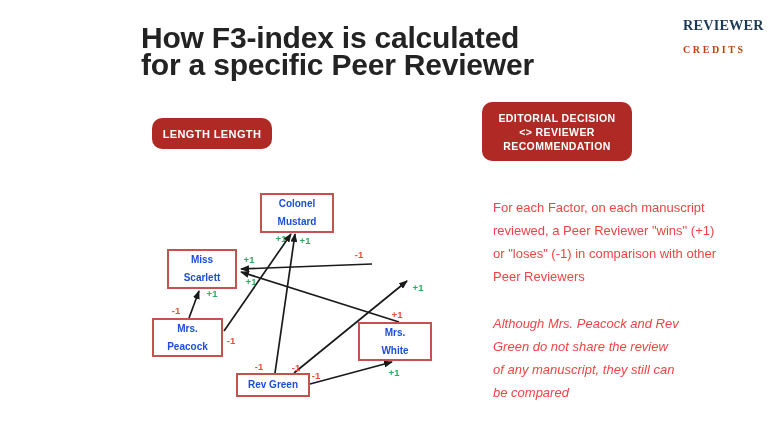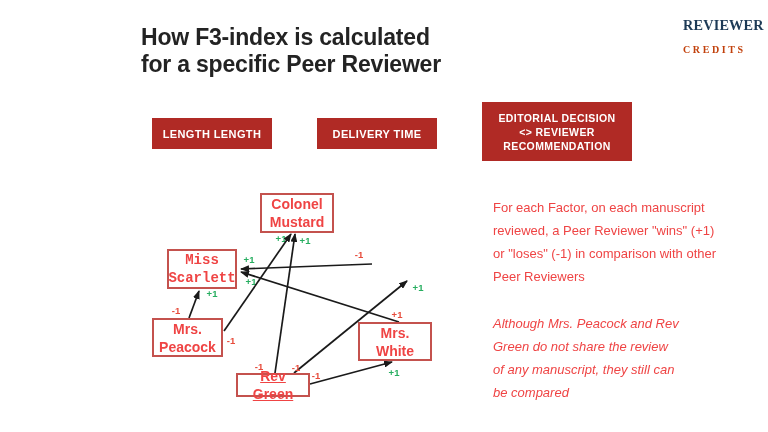--- a/index.html
+++ b/index.html
@@ -2,38 +2,38 @@
 <html><head>
 <meta charset="utf-8">
 <style>
   html,body{margin:0;padding:0;background:#e9e9e9;}
   .canvas{
     position:relative;width:768px;height:432px;background:#ffffff;
     font-family:"Liberation Sans",sans-serif;overflow:hidden;
   }
   .title{
     position:absolute;left:141px;top:24px;
-    font-size:23px;line-height:27px;font-weight:800;color:#232323;
+    font-size:30px;line-height:27px;font-weight:800;color:#232323;
     letter-spacing:-0.2px;white-space:pre-line;
   }
   .logo{position:absolute;left:683px;top:18px;line-height:1.05;font-family:Liberation Serif, serif;}
   .logo .l1{font-size:15px;font-weight:bold;color:#1d3a56;letter-spacing:0.2px;transform:scaleX(0.95);transform-origin:left;}
   .logo .l2{font-size:10px;font-weight:bold;color:#c2410c;letter-spacing:2.6px;margin-top:11px;}
   .factor{
-    position:absolute;background:#b02a25;color:#ffffff;border-radius:0;
+    position:absolute;background:#b02a25;color:#ffffff;border-radius:10px;
     display:flex;align-items:center;justify-content:center;text-align:center;
     font-weight:bold;letter-spacing:0.4px;white-space:pre-line;
   }
   #factor1{left:152px;top:118px;width:120px;height:31px;font-size:11px;}
   #factor2{left:317px;top:118px;width:120px;height:31px;font-size:11px;}
   #factor3{left:482px;top:102px;width:150px;height:59px;font-size:10.5px;line-height:14px;}
   .node{
     position:absolute;background:#ffffff;border:2px solid #c4524e;
     display:flex;align-items:center;justify-content:center;text-align:center;
-    font-size:14px;line-height:18px;font-weight:600;color:#ef4444;
+    font-size:10px;line-height:18px;font-weight:600;color:#1d4ed8;
     white-space:pre-line;box-sizing:border-box;
   }
   .notes{
     position:absolute;left:493px;top:196px;width:256px;
     font-size:13px;line-height:23px;color:#ef4444;
   }
   .notes p{margin:0;white-space:pre-line;}
   .notes p + p{margin-top:24px;font-style:italic;}
   #edge-layer{position:absolute;left:0;top:0;pointer-events:none;}
 </style>
@@ -44,21 +44,20 @@
 
   <div class="title">How F3-index is calculated
 for a specific Peer Reviewer</div>
 
   <div class="logo">
     <div class="l1">REVIEWER</div>
     <div class="l2">CREDITS</div>
   </div>
 
   <div class="factor" id="factor1">LENGTH LENGTH</div>
-  <div class="factor" id="factor2">DELIVERY TIME</div>
   <div class="factor" id="factor3">EDITORIAL DECISION
 &lt;&gt; REVIEWER
 RECOMMENDATION</div>
 
   <svg width="768" height="432" id="edge-layer">
       <defs>
         <marker id="arrow" markerWidth="9" markerHeight="7" refX="8" refY="3.5" orient="auto" markerUnits="userSpaceOnUse">
           <path d="M0,0 L9,3.5 L0,7 Z" fill="#1a1a1a"></path>
         </marker>
       </defs>
@@ -92,20 +91,20 @@
 or "loses" (-1) in comparison with other
 Peer Reviewers</p>
     <p>Although Mrs. Peacock and Rev
 Green do not share the review
 of any manuscript, they still can
 be compared</p>
   </div>
 
 <div class="node" style="left: 260px; top: 193px; width: 74px; height: 40px; border-color: rgb(196, 82, 78);">Colonel
 Mustard</div>
-    <div class="node" style="left: 167px; top: 249px; width: 70px; height: 40px; border-color: rgb(196, 82, 78); font-family: Liberation Mono, monospace;">Miss
+    <div class="node" style="left: 167px; top: 249px; width: 70px; height: 40px; border-color: rgb(196, 82, 78);">Miss
 Scarlett</div>
     <div class="node" style="left: 152px; top: 318px; width: 71px; height: 39px; border-color: rgb(196, 82, 78);">Mrs.
 Peacock</div>
     <div class="node" style="left: 358px; top: 322px; width: 74px; height: 39px; border-color: rgb(196, 82, 78);">Mrs.
 White</div>
-    <div class="node" style="left: 236px; top: 373px; width: 74px; height: 24px; border-color: rgb(196, 82, 78); text-decoration: underline;">Rev Green</div>
+    <div class="node" style="left: 236px; top: 373px; width: 74px; height: 24px; border-color: rgb(196, 82, 78);">Rev Green</div>
   </div>
 
 </body></html>

